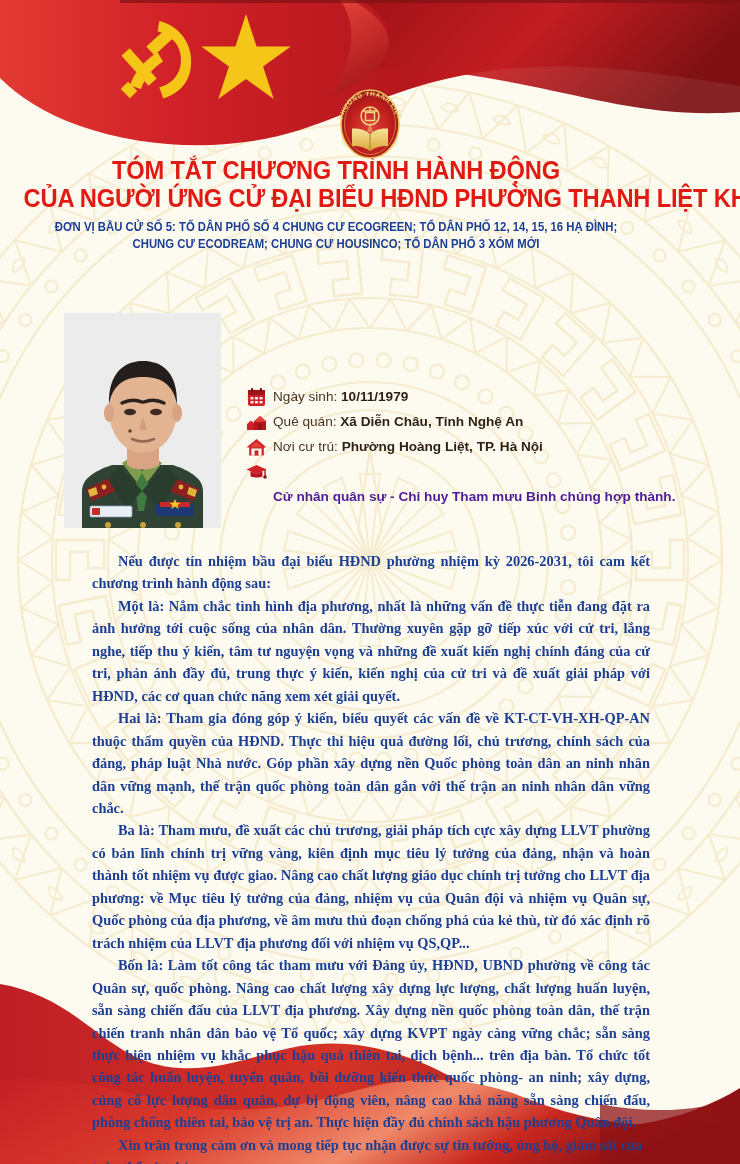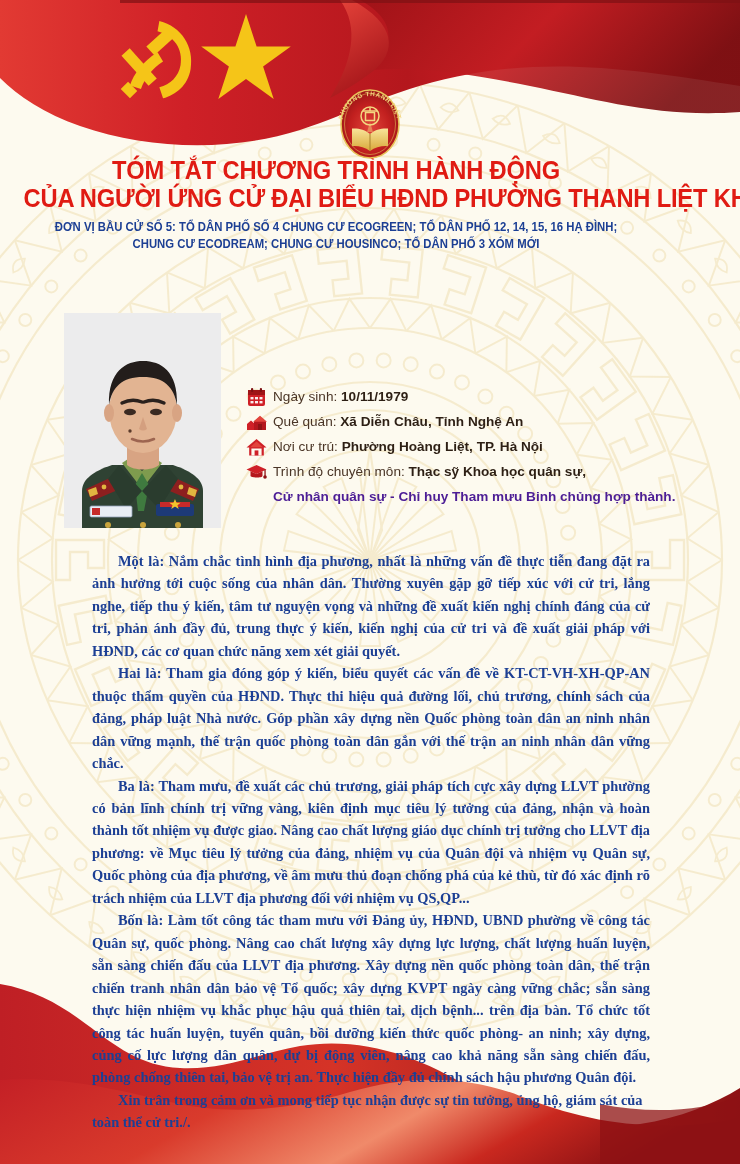--- a/index.html
+++ b/index.html
@@ -797,31 +797,28 @@
 
     <div class="info-row">
       <span class="info-ico">
         <svg width="21" height="21" viewBox="0 0 21 21" xmlns="http://www.w3.org/2000/svg">
           <polygon points="10.5,3 20.5,7.5 10.5,12 0.5,7.5" fill="#cf2027"></polygon>
           <path d="M4.5,9.2 L4.5,14 C4.5,16 16.5,16 16.5,14 L16.5,9.2 L10.5,12 Z" fill="#b4171d"></path>
           <rect x="18.4" y="7.6" width="1.3" height="6.4" fill="#8f1214"></rect>
           <circle cx="19" cy="15" r="1.8" fill="#8f1214"></circle>
         </svg>
       </span>
-      <span class="info-txt">
-        <span>Trình độ chuyên môn:</span>
-        <b>Thạc sỹ Khoa học quân sự,</b>
-      </span>
     </div>
     <div class="info-cont">Cử nhân quân sự - Chỉ huy Tham mưu Binh chủng hợp thành.</div>
 
 
   </div>
 
   <div class="body-text">
+    <p>Nếu được tín nhiệm bầu đại biểu HĐND phường nhiệm kỳ 2026-2031, tôi cam kết chương trình hành động sau:</p>
     <p>Một là: Nắm chắc tình hình địa phương, nhất là những vấn đề thực tiễn đang đặt ra ảnh hưởng tới cuộc sống của nhân dân. Thường xuyên gặp gỡ tiếp xúc với cử tri, lắng nghe, tiếp thu ý kiến, tâm tư nguyện vọng và những đề xuất kiến nghị chính đáng của cử tri, phản ánh đầy đủ, trung thực ý kiến, kiến nghị của cử tri và đề xuất giải pháp với HĐND, các cơ quan chức năng xem xét giải quyết.</p>
     <p>Hai là: Tham gia đóng góp ý kiến, biểu quyết các vấn đề về KT-CT-VH-XH-QP-AN thuộc thẩm quyền của HĐND. Thực thi hiệu quả đường lối, chủ trương, chính sách của đảng, pháp luật Nhà nước. Góp phần xây dựng nền Quốc phòng toàn dân an ninh nhân dân vững mạnh, thế trận quốc phòng toàn dân gắn với thế trận an ninh nhân dân vững chắc.</p>
     <p>Ba là: Tham mưu, đề xuất các chủ trương, giải pháp tích cực xây dựng LLVT phường có bản lĩnh chính trị vững vàng, kiên định mục tiêu lý tưởng của đảng, nhận và hoàn thành tốt nhiệm vụ được giao. Nâng cao chất lượng giáo dục chính trị tưởng cho LLVT địa phương: về Mục tiêu lý tưởng của đảng, nhiệm vụ của Quân đội và nhiệm vụ Quân sự, Quốc phòng của địa phương, về âm mưu thủ đoạn chống phá của kẻ thù, từ đó xác định rõ trách nhiệm của LLVT địa phương đối với nhiệm vụ QS,QP...</p>
     <p>Bốn là: Làm tốt công tác tham mưu với Đảng ủy, HĐND, UBND phường về công tác Quân sự, quốc phòng. Nâng cao chất lượng xây dựng lực lượng, chất lượng huấn luyện, sẵn sàng chiến đấu của LLVT địa phương. Xây dựng nền quốc phòng toàn dân, thế trận chiến tranh nhân dân bảo vệ Tổ quốc; xây dựng KVPT ngày càng vững chắc; sẵn sàng thực hiện nhiệm vụ khắc phục hậu quả thiên tai, dịch bệnh... trên địa bàn. Tổ chức tốt công tác huấn luyện, tuyển quân, bồi dưỡng kiến thức quốc phòng- an ninh; xây dựng, củng cố lực lượng dân quân, dự bị động viên, nâng cao khả năng sẵn sàng chiến đấu, phòng chống thiên tai, bảo vệ trị an. Thực hiện đầy đủ chính sách hậu phương Quân đội.</p>
     <p>Xin trân trong cảm ơn và mong tiếp tục nhận được sự tin tưởng, ủng hộ, giám sát của toàn thể cử tri./.</p>
   </div>
 
   <div class="ribbon-bottom">
     <svg width="740" height="180" viewBox="0 0 740 180" xmlns="http://www.w3.org/2000/svg">
       <defs>

